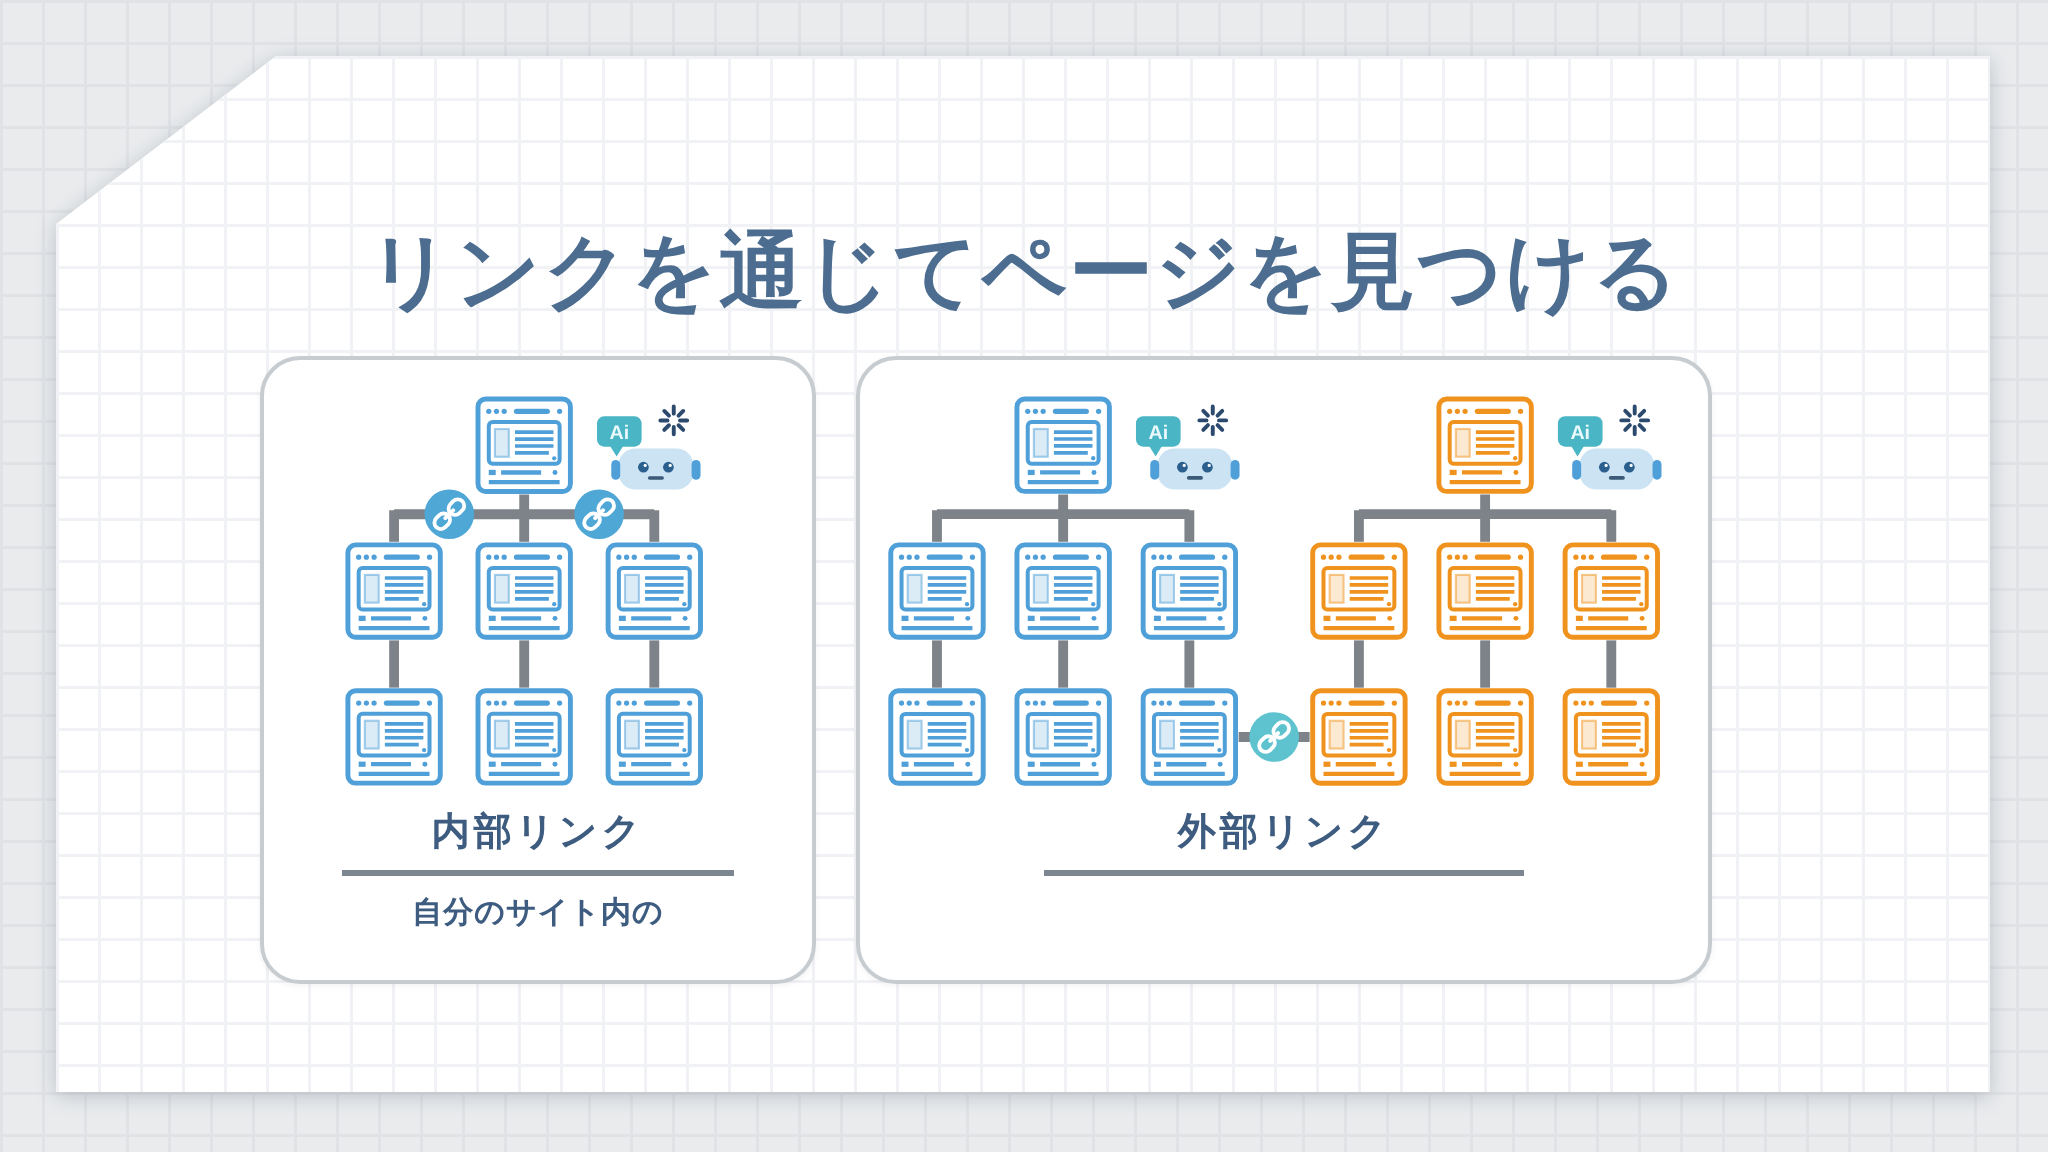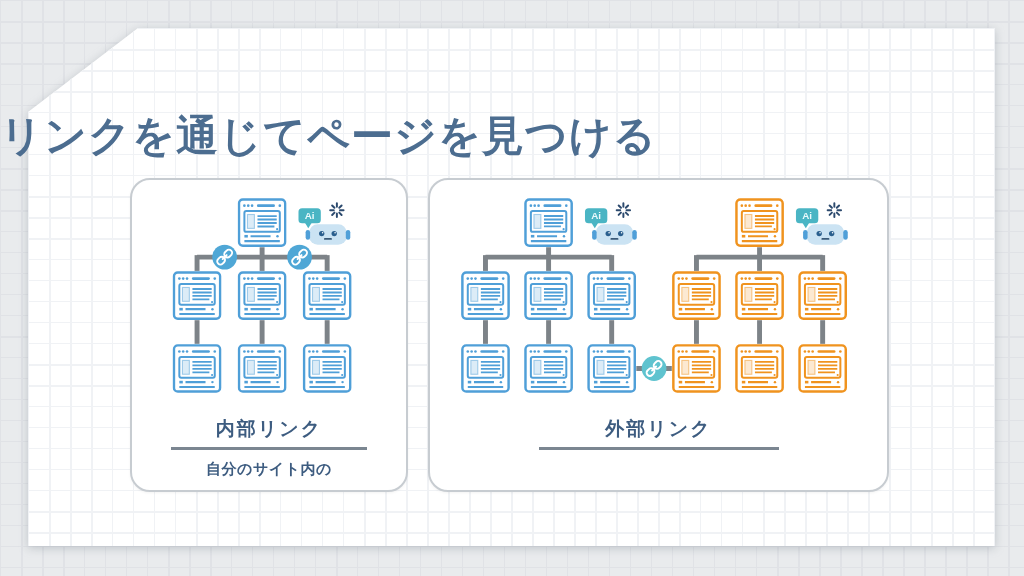--- a/index.html
+++ b/index.html
@@ -13,34 +13,34 @@
   }
   .sheet-wrap{position:absolute;left:28px;top:28px;filter:drop-shadow(0 2px 5px rgba(110,120,132,.35));}
   .sheet{
     width:967px;height:518px;background:#ffffff;
     background-image:
       repeating-linear-gradient(to right, #f0f2f5 0 1.5px, transparent 1.5px 21px),
       repeating-linear-gradient(to bottom, #f0f2f5 0 1.5px, transparent 1.5px 21px);
     clip-path:polygon(110px 0, 100% 0, 100% 100%, 0 100%, 0 84px);
   }
   .page-title{
-    position:absolute;left:0;top:84px;width:1024px;text-align:left;
+    position:absolute;left:0;top:84px;width:1024px;text-align:center;
     font-size:42px;font-weight:bold;color:#4c6d90;letter-spacing:1px;line-height:1.15;
   }
   .cards{position:absolute;left:130px;top:178px;display:flex;gap:20px;}
   .card{
     background:#ffffff;border:2px solid #c7ccd1;border-radius:20px;box-sizing:border-box;
     height:314px;display:flex;flex-direction:column;align-items:center;
     padding-top:14px;box-shadow:0 1px 3px rgba(0,0,0,.05);
   }
   .card.internal{width:278px;}
-  .card.external{width:461px;align-items:center;}
+  .card.external{width:428px;align-items:center;}
   .card svg.diagram{display:block;flex:0 0 auto;}
   .card-heading{
-    margin-top:14px;font-size:19px;font-weight:bold;color:#3d5c80;
+    margin-top:2px;font-size:19px;font-weight:bold;color:#3d5c80;
     letter-spacing:2px;line-height:24px;text-align:center;
   }
   .heading-divider{height:2.5px;background:#7b8691;border:none;margin:6px 0 7px 0;}
   .card.internal .heading-divider{width:196px;}
   .card.external .heading-divider{width:240px;}
   .card-description{
     font-size:15px;font-weight:bold;color:#3d5c80;line-height:1.55;
     text-align:center;letter-spacing:0.5px;
   }
   .blue{color:#4f9fd8;}

